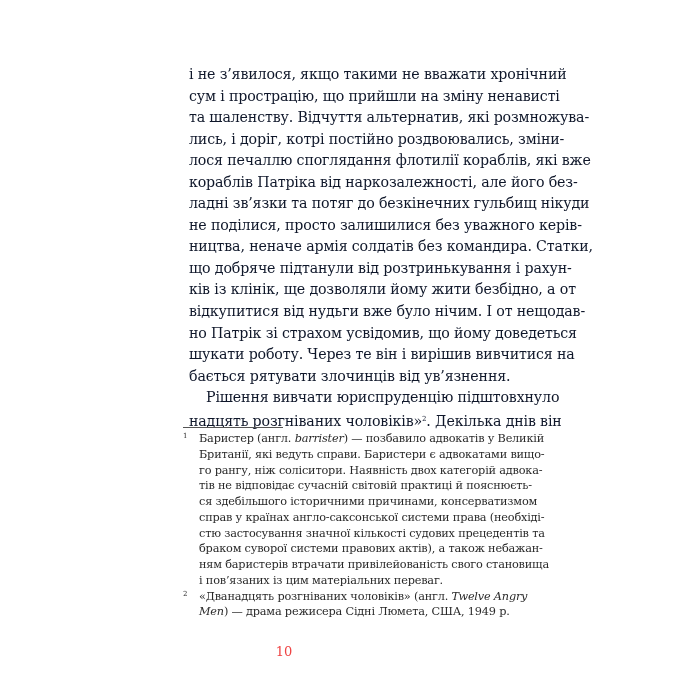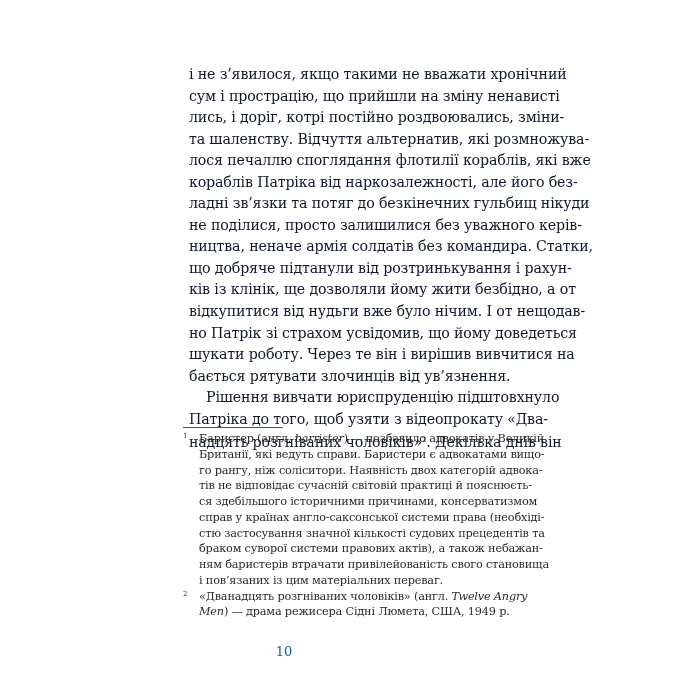--- a/index.html
+++ b/index.html
@@ -18,49 +18,48 @@
     position:absolute; left:183px; top:431px; width:339px;
     font-family:"DejaVu Serif", serif; font-size:11.3px; line-height:15.75px;
     color:#2a2a2a; letter-spacing:-0.2px;
   }
   .fn { position:relative; padding-left:16px; }
   .fn-mark { position:absolute; left:0; top:-2px; font-size:7px; }
   .sup { font-size:7px; vertical-align:5px; }
   i { font-style:italic;margin-top:40px; }
   .page-num {
     position:absolute; left:0; width:568px; top:644px; text-align:center;
-    font-family:"DejaVu Serif", serif; font-size:13px; color:#0369a1;
+    font-family:"DejaVu Serif", serif; font-size:13px; color:#ef4444;
   }
 </style>
 </head>
 <body>
 
 <div class="page">
 
   <div class="body-text">
     <div>
       <span class="line">і не з’явилося, якщо такими не вважати хронічний</span>
       <span class="line">сум і прострацію, що прийшли на зміну ненависті</span>
+      <span class="line">та шаленству. Відчуття альтернатив, які розмножува-</span>
       <span class="line">лись, і доріг, котрі постійно роздвоювались, зміни-</span>
-      <span class="line">та шаленству. Відчуття альтернатив, які розмножува-</span>
       <span class="line">лося печаллю споглядання флотилії кораблів, які вже</span>
       <span class="line">кораблів Патріка від наркозалежності, але його без-</span>
       <span class="line">ладні зв’язки та потяг до безкінечних гульбищ нікуди</span>
       <span class="line">не поділися, просто залишилися без уважного керів-</span>
       <span class="line">ництва, неначе армія солдатів без командира. Статки,</span>
       <span class="line">що добряче підтанули від розтринькування і рахун-</span>
       <span class="line">ків із клінік, ще дозволяли йому жити безбідно, а от</span>
       <span class="line">відкупитися від нудьги вже було нічим. І от нещодав-</span>
       <span class="line">но Патрік зі страхом усвідомив, що йому доведеться</span>
       <span class="line">шукати роботу. Через те він і вирішив вивчитися на</span>
       <span class="line last">бається рятувати злочинців від ув’язнення.</span>
     </div>
     <div>
       <span class="line indent">Рішення вивчати юриспруденцію підштовхнуло</span>
-      <span class="line">Патріка до того, щоб узяти з відеопрокату «Два-</span>
       <span class="line"><span>надцять розгніваних чоловіків»</span><span class="sup">2</span><span>. Декілька днів він</span></span>
     </div>
   </div>
 
   <div class="rule"></div>
 
   <div class="footnotes">
     <div class="fn">
       <span class="fn-mark">1</span>
       <span class="line"><span>Баристер (англ. </span><i>barrister</i><span>) — позбавило адвокатів у Великій</span></span>

